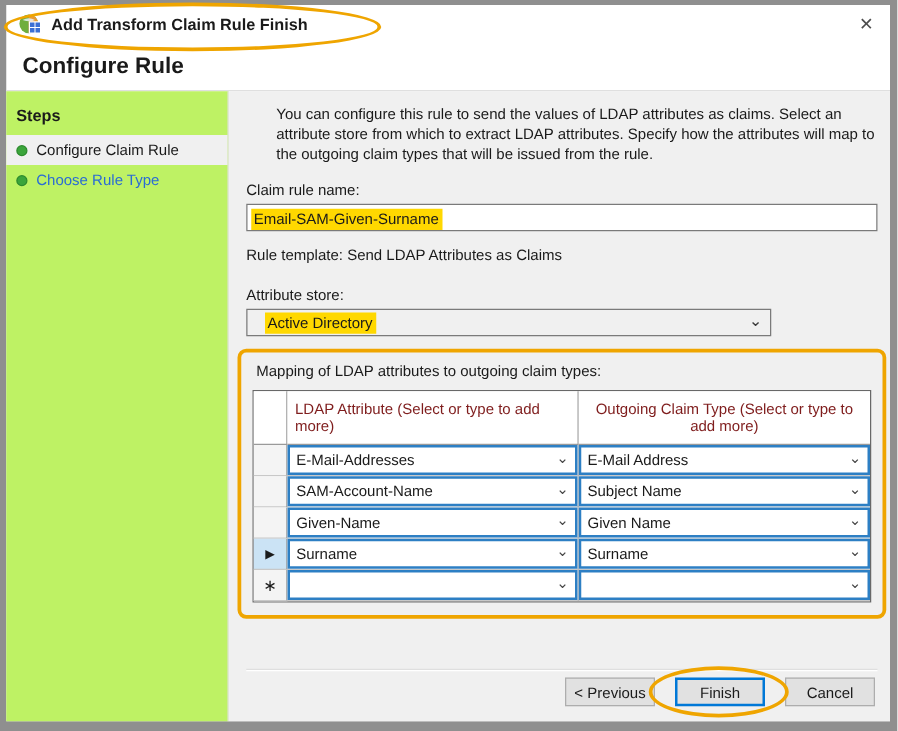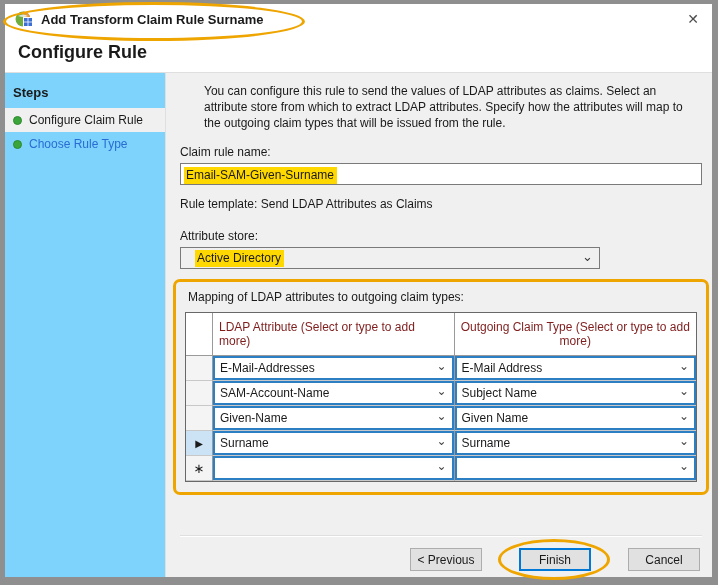--- a/index.html
+++ b/index.html
@@ -14,21 +14,21 @@
   .app-icon { width: 19px; height: 17px; margin-right: 7px; flex: 0 0 auto; }
   .title-text { font-size: 13px; font-weight: 700; color: #1a1a1a; }
   .close-btn { position: absolute; right: 4px; top: 2px; width: 30px; height: 26px; display: flex; align-items: center; justify-content: center; font-size: 14px; color: #4d4d4d; cursor: pointer; }
   .title-annotation { position: absolute; left: -2px; top: -2px; width: 302px; height: 39px; border: 3px solid #efa500; border-radius: 50%; pointer-events: none; z-index: 5; }
 
   
   .page-heading { padding: 8px 0 9px 13px; font-size: 18px; font-weight: 700; flex: 0 0 auto; }
 
   
   .content { flex: 1 1 auto; display: flex; border-top: 1px solid #dfdfdf; min-height: 0; }
-  .sidebar { width: 161px; background: #7dd3fc; border-right: 1px solid #dfdfdf; padding-top: 6px; flex: 0 0 auto; }
+  .sidebar { width: 178px; background: #bef264; border-right: 1px solid #dfdfdf; padding-top: 6px; flex: 0 0 auto; }
   .steps-heading { font-size: 13px; font-weight: 700; padding: 6px 10px 8px 8px; }
   .step-item { height: 24px; display: flex; align-items: center; padding-left: 8px; cursor: pointer; }
   .step-item.current { background: #f0f0f0; }
   .step-bullet { width: 9px; height: 9px; border-radius: 50%; background: #3ba53b; border: 1px solid #2d8a2d; margin-right: 7px; flex: 0 0 auto; }
   .step-label { font-size: 12px; }
   .step-item.done .step-label { color: #2a6cd4; }
 
   .main { flex: 1 1 auto; background: #f0f0f0; display: flex; flex-direction: column; padding: 11px 10px 0 14px; min-width: 0; }
   .description { line-height: 1.32; margin-bottom: 10px; max-width: 522px; margin-left: 24px; }
   .field-label { margin: 4px 0 4px 0; }
@@ -51,21 +51,21 @@
   .gcell.hdr.center { justify-content: center; text-align: center; }
   .gcell.sel { background: #f4f4f4; height: 25px; display: flex; align-items: center; justify-content: center; font-size: 10px; color: #1a1a1a; cursor: pointer; }
   .gcell.sel.current-row { background: #cbe3f5; }
   .gcell.combo-cell { padding: 0; height: 25px; }
   .cell-combo { width: 100%; height: 100%; background: #ffffff; border: 2px solid #2d7fc4; display: flex; align-items: center; padding-left: 5px; position: relative; cursor: pointer; }
   .cell-combo .chev { position: absolute; right: 5px; top: 1px; color: #444; font-size: 12px; }
   .last-col { border-right: none; }
 
   
   .spacer { flex: 1 1 auto; }
-  .footer { flex: 0 0 auto; border-top: 1px solid #dfdfdf; box-shadow: 0 1px 0 #ffffff inset; height: 42px; display: flex; align-items: flex-end; justify-content: flex-end; gap: 26px; padding: 0 2px 6px 0; position: relative; }
+  .footer { flex: 0 0 auto; border-top: 1px solid #dfdfdf; box-shadow: 0 1px 0 #ffffff inset; height: 42px; display: flex; align-items: center; justify-content: flex-end; gap: 5px; padding: 0 2px 6px 0; position: relative; }
   .btn { min-width: 72px; height: 23px; background: #e1e1e1; border: 1px solid #adadad; font-family: "Liberation Sans", sans-serif; font-size: 12px; color: #1a1a1a; cursor: pointer; }
   .btn.default { border: 2px solid #0078d7; min-width: 72px; }
   .finish-wrap { position: relative; display: flex; align-items: center; justify-content: center; width: 94px; }
   .finish-annotation { position: absolute; left: -10px; top: -9px; width: 112px; height: 41px; border: 3px solid #efa500; border-radius: 50%; pointer-events: none; }
 </style>
 </head>
 <body>
 
 <div class="frame">
   <div class="window">
@@ -77,21 +77,21 @@
         <circle cx="8" cy="8" r="7.5" fill="#6fae3e"></circle>
         <path d="M8 0.5 A7.5 7.5 0 0 1 15.5 8 L8 8 Z" fill="#e89b35"></path>
         <path d="M8 8 L15.5 8 A7.5 7.5 0 0 1 8 15.5 Z" fill="#c94f30"></path>
         <path d="M3 5 Q8 2 13 5 Q9 7 3 5 Z" fill="#e8f2fa" opacity="0.85"></path>
         <rect x="8" y="6" width="10" height="10" fill="#ffffff"></rect>
         <rect x="9" y="7" width="3.6" height="3.6" fill="#3b6fd4"></rect>
         <rect x="13.4" y="7" width="3.6" height="3.6" fill="#3b6fd4"></rect>
         <rect x="9" y="11.4" width="3.6" height="3.6" fill="#3b6fd4"></rect>
         <rect x="13.4" y="11.4" width="3.6" height="3.6" fill="#3b6fd4"></rect>
       </svg>
-      <span class="title-text">Add Transform Claim Rule Surname</span>
+      <span class="title-text">Add Transform Claim Rule Finish</span>
       <div class="close-btn">
         <span>✕</span>
       </div>
     </div>
 
     <div class="page-heading">Configure Rule</div>
 
     <div class="content">
 
       <div class="sidebar">

